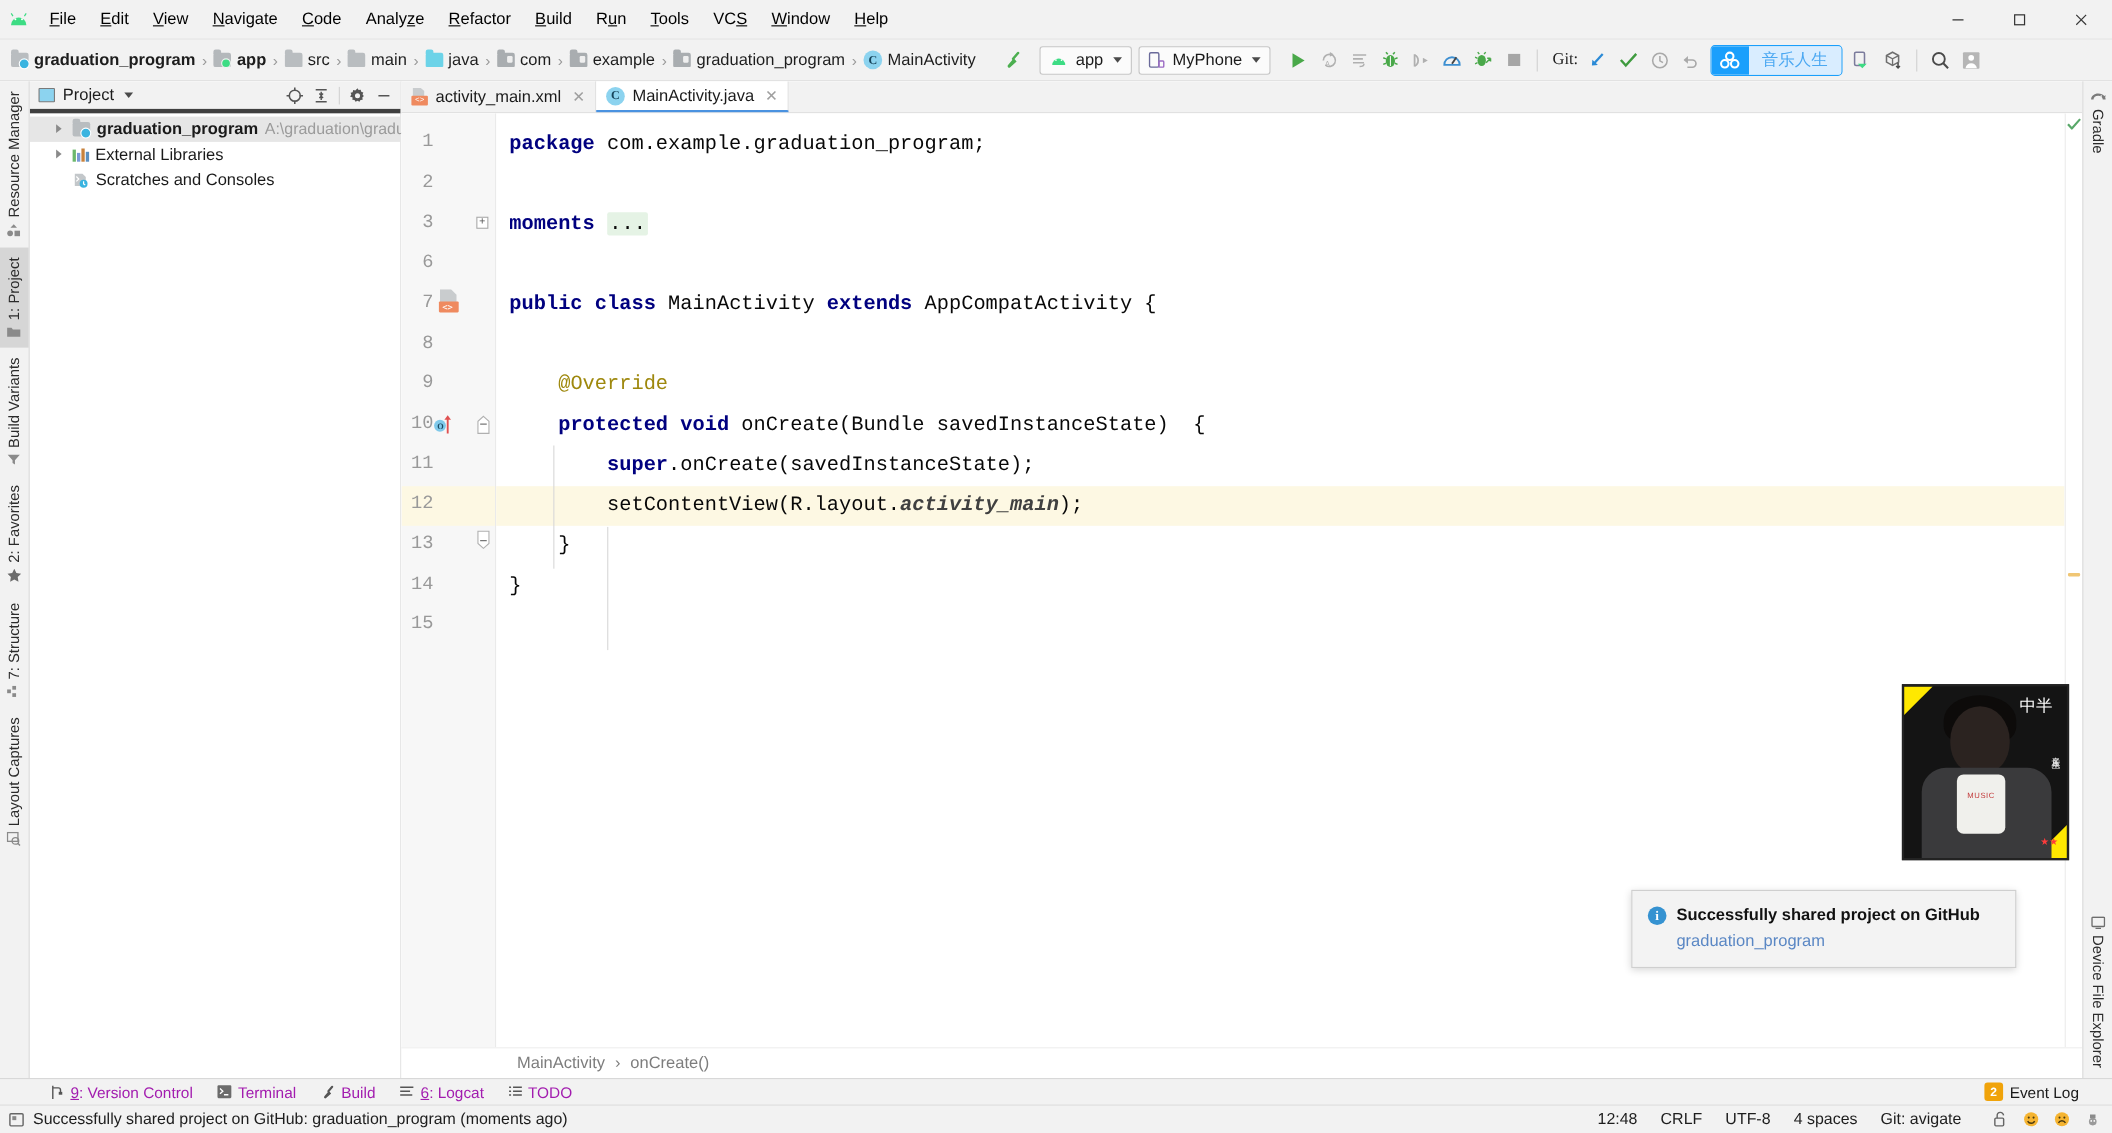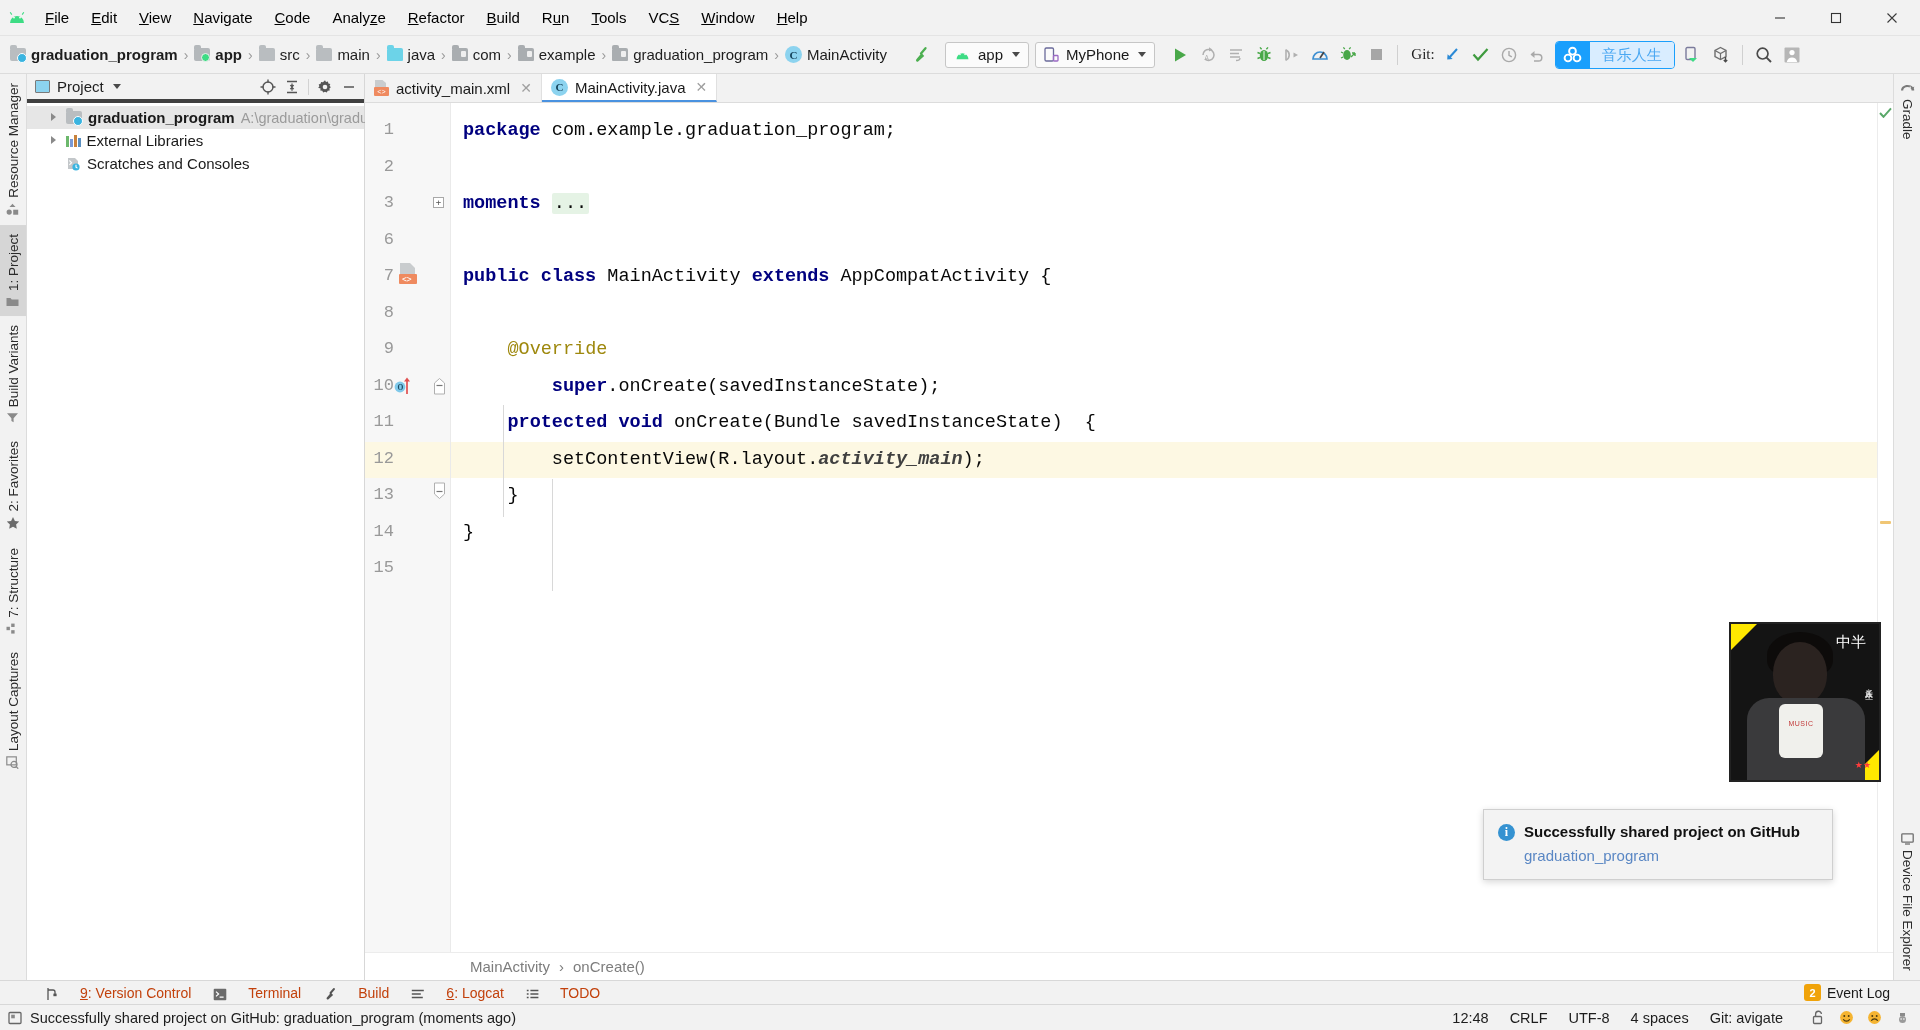--- a/index.html
+++ b/index.html
@@ -127,21 +127,21 @@
 
   
   .notif{position:absolute;right:60px;bottom:72px;width:350px;background:#f3f3f3;border:1px solid #cfcfcf;box-shadow:0 2px 7px rgba(0,0,0,.16);padding:13px 16px 15px 14px;z-index:60;}
   .nf-row{display:flex;align-items:flex-start;gap:9px;}
   .nf-i{width:17px;height:17px;border-radius:50%;background:#3592d1;color:#fff;font-size:12px;font-weight:bold;display:flex;align-items:center;justify-content:center;flex:none;margin-top:1px;font-family:"Liberation Serif",serif;}
   .nf-title{font-size:15px;font-weight:bold;color:#111;}
   .nf-link{font-size:15px;color:#5a87c4;margin:6px 0 0 26px;cursor:default;}
 
   
   .twbar{height:24px;display:flex;align-items:center;background:#f2f2f2;border-top:1px solid #d8d8d8;padding-left:34px;flex:none;position:relative;}
-  .tw{display:flex;align-items:flex-end;gap:21px;padding:2px 11px;font-size:14px;color:#c2410c;cursor:default;white-space:nowrap;}
+  .tw{display:flex;align-items:center;gap:5px;padding:2px 11px;font-size:14px;color:#a21caf;cursor:default;white-space:nowrap;}
   .tw u{text-decoration:underline;}
   .tw-right{margin-left:auto;display:flex;align-items:center;gap:6px;padding-right:30px;}
   .evt-badge{width:17px;height:17px;border-radius:3px;background:#f0a30a;color:#fff;font-size:11px;font-weight:bold;display:flex;align-items:center;justify-content:center;}
 
   .statusbar{height:26px;display:flex;align-items:center;background:#f2f2f2;border-top:1px solid #d8d8d8;padding:0 10px 0 8px;font-size:14.5px;color:#1d1d1d;flex:none;gap:45px;}
   .sb-left{display:flex;align-items:center;gap:8px;}
   .sb-right{margin-left:auto;display:flex;align-items:center;gap:21px;}
   .sb-right .it{cursor:default;}
   .sb-icos{display:flex;align-items:center;gap:13px;margin-left:8px;}
   svg{display:block;}
@@ -592,22 +592,22 @@
 
           <div class="indent-guide" style="left:52px;top:302px;height:112px;"></div>
           <div class="indent-guide" style="left:101px;top:376px;height:112px;"></div>
         <div class="cline"><span class="kw">package</span> com.example.graduation_program;</div>
             <div class="cline"></div>
             <div class="cline"><span class="kw">moments</span> <span class="fold-chip">...</span></div>
             <div class="cline"></div>
             <div class="cline"><span class="kw">public class</span> MainActivity <span class="kw">extends</span> AppCompatActivity {</div>
             <div class="cline"></div>
             <div class="cline">    <span class="anno">@Override</span></div>
+            <div class="cline">    <span class="kw">protected void</span> onCreate(Bundle savedInstanceState)  {</div>
             <div class="cline">        <span class="kw">super</span>.onCreate(savedInstanceState);</div>
-            <div class="cline">    <span class="kw">protected void</span> onCreate(Bundle savedInstanceState)  {</div>
             <div class="cline hl">        setContentView(R.layout.<span class="fld">activity_main</span>);</div>
             <div class="cline">    }</div>
             <div class="cline">}</div>
             <div class="cline"></div>
           </div>
 
         <div class="analysis">
           <div style="position:absolute;right:1px;top:4px;">
             <svg width="13" height="11" viewBox="0 0 13 11">
                 <path d="M1 6l3.5 3.8L12 1.3" stroke="#59a869" stroke-width="2" fill="none"></path>

